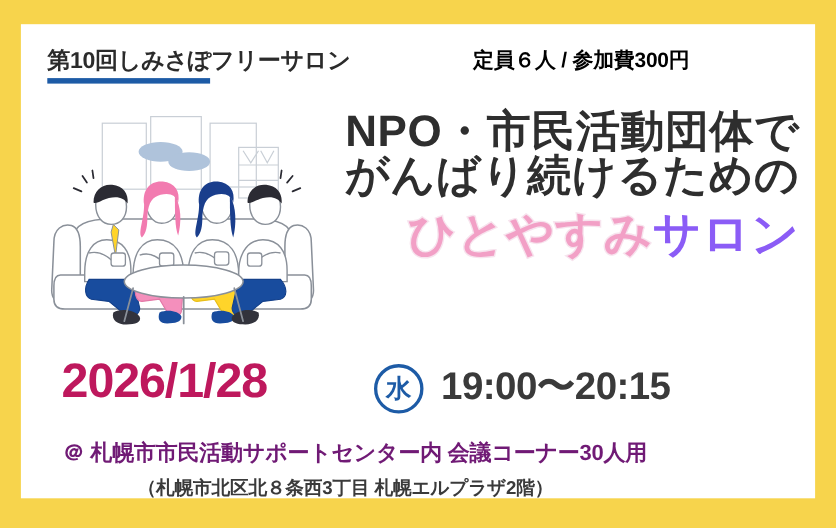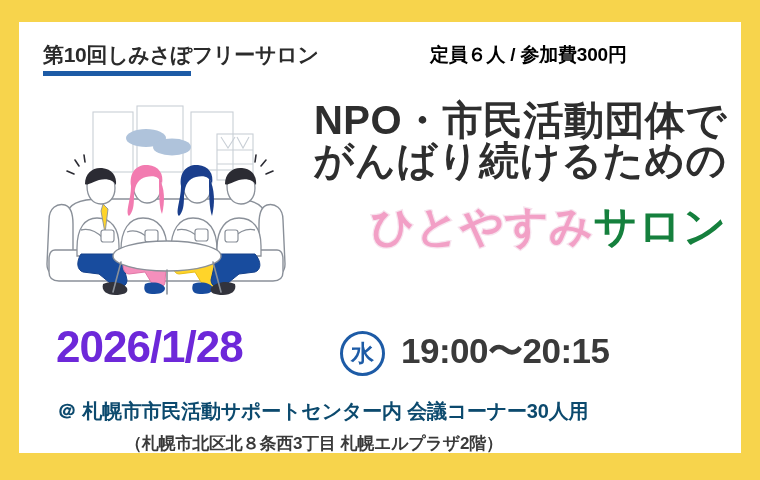--- a/index.html
+++ b/index.html
@@ -72,41 +72,41 @@
     line-height: 1;
     text-align: right;
   }
   .tl-1, .tl-2 {
     font-size: 40px;
     font-weight: bold;
     color: #2E2E2E;
     letter-spacing: 0.5px;
   }
   .tl-1 { }
-  .tl-2 { margin-bottom: 25px; }
+  .tl-2 { margin-bottom: 12px; }
   .tl-3 {
     font-size: 43px;
     font-weight: bold;
     letter-spacing: 0.5px;
   }
   .pink-word {
     color: #F2A0C6;
     -webkit-text-stroke: 2.5px #F7E4EE;
     paint-order: stroke fill;
   }
-  .dark-word { color: #15803d; text-align: center; }
+  .dark-word { color: #8b5cf6; text-align: center; }
 
   
   .date-big {
     position: absolute;
     left: 37px;
     top: 300px;
     font-size: 44px;
     font-weight: bold;
-    color: #6d28d9;
+    color: #be185d;
     letter-spacing: -1px;
     white-space: nowrap;
   }
   .dow-badge {
     position: absolute;
     left: 321px;
     top: 309px;
     width: 45px;
     height: 45px;
     border: 3px solid #1D5BA6;
@@ -129,21 +129,21 @@
     white-space: nowrap;
   }
 
   
   .venue-1 {
     position: absolute;
     left: 38px;
     top: 376px;
     font-size: 20px;
     font-weight: bold;
-    color: #0c4a6e;
+    color: #701a75;
     letter-spacing: -0.2px;
     white-space: nowrap;
   }
   .venue-2 {
     position: absolute;
     left: 62px;
     top: 410px;
     font-size: 17px;
     font-weight: bold;
     color: #3A3A3A;

